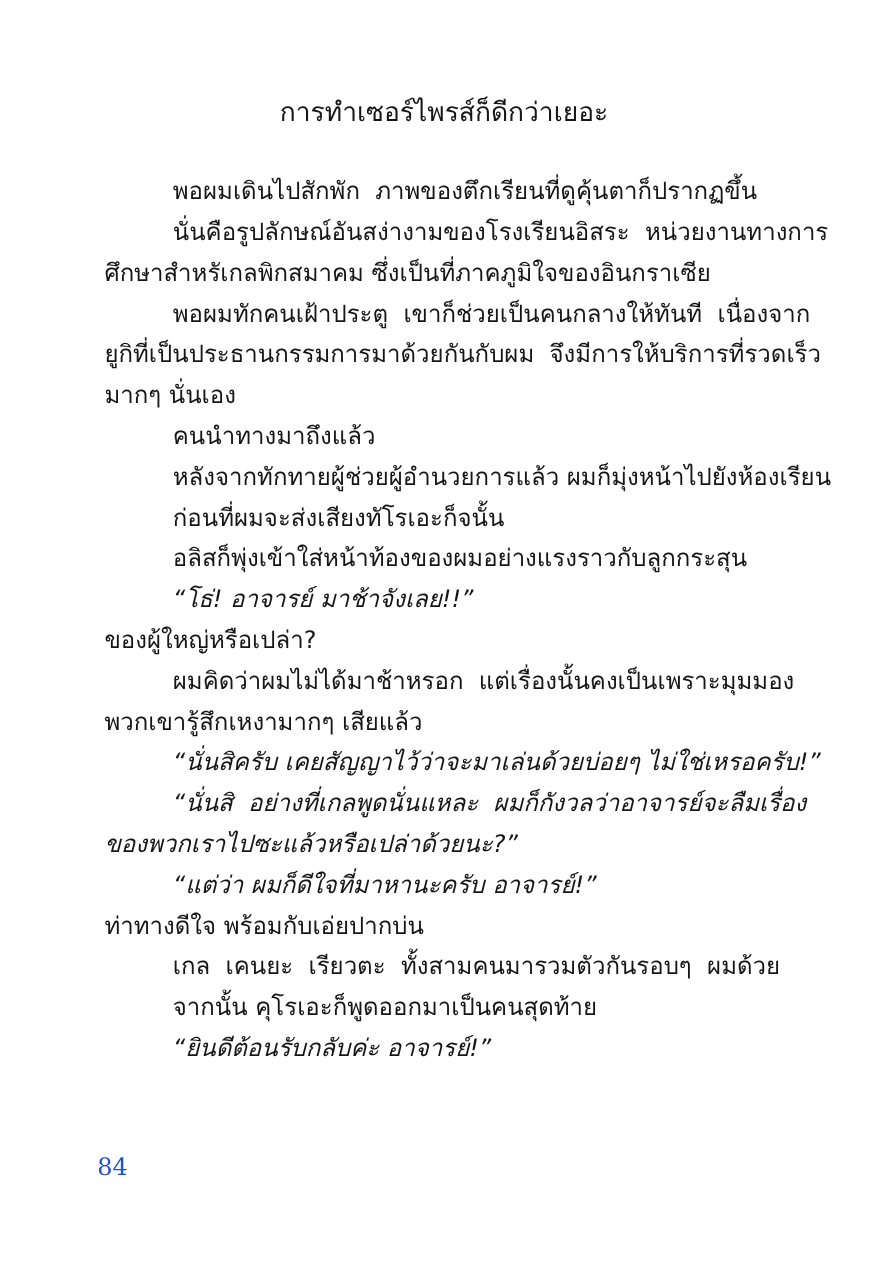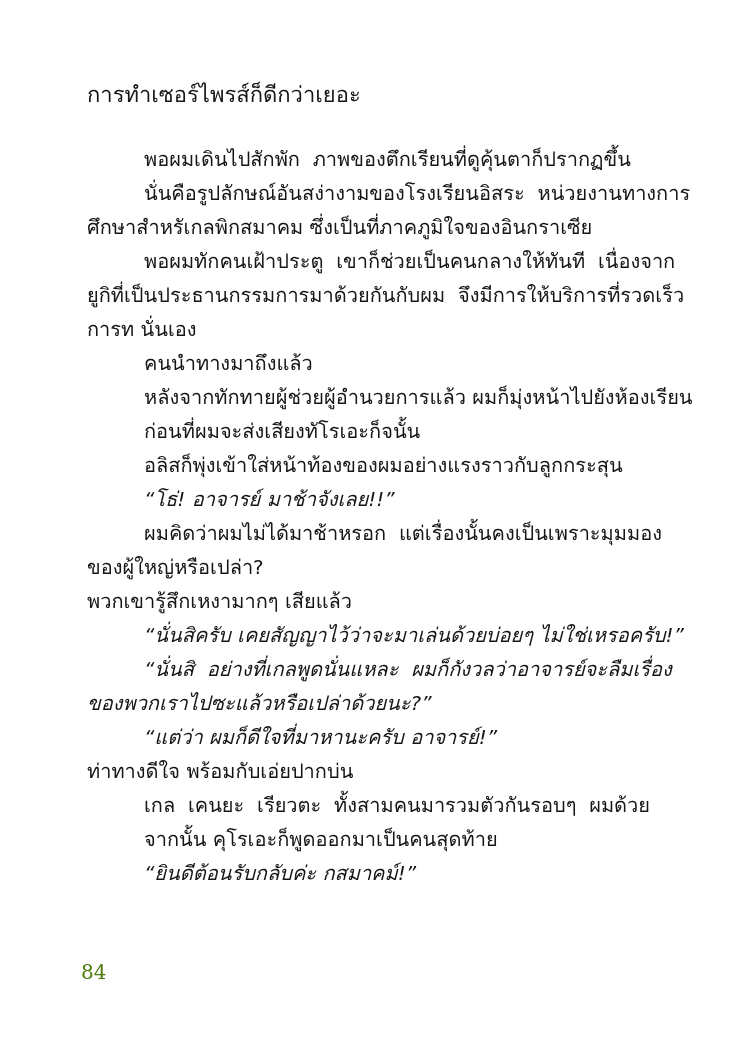--- a/index.html
+++ b/index.html
@@ -21,20 +21,21 @@
     left: 87px;
     top: 78px;
     width: 566px;
   }
   .heading {
     margin: 0 0 30px 0;
     font-size: 22px;
     font-weight: 400;
     line-height: 34px;
     white-space: pre;
+    text-align: center;
   }
   .paragraph {
     margin: 0;
     padding: 0;
   }
   .line {
     font-size: 20px;
     line-height: 34px;
     white-space: pre;
   }
@@ -47,60 +48,60 @@
   .line.italic {
     font-style: italic;
   }
   .folio {
     position: absolute;
     left: 81px;
     top: 957px;
     font-family: "DejaVu Serif", serif;
     font-size: 20px;
     line-height: 30px;
-    color: #4d7c0f;
+    color: #1d4ed8;
   }
 </style>
 </head>
 <body>
 
 <div class="page">
   <div class="content">
     <h1 class="heading">การทำเซอร์ไพรส์ก็ดีกว่าเยอะ</h1>
     <div id="paragraphs" class="body-text">
         <div class="paragraph">
           <div class="line indent">พอผมเดินไปสักพัก  ภาพของตึกเรียนที่ดูคุ้นตาก็ปรากฏขึ้น</div>
         </div>
         <div class="paragraph">
           <div class="line indent stretch">นั่นคือรูปลักษณ์อันสง่างามของโรงเรียนอิสระ หน่วยงานทางการ</div>
           <div class="line">ศึกษาสำหรัเกลพิกสมาคม ซึ่งเป็นที่ภาคภูมิใจของอินกราเซีย</div>
         </div>
         <div class="paragraph">
           <div class="line indent stretch">พอผมทักคนเฝ้าประตู เขาก็ช่วยเป็นคนกลางให้ทันที เนื่องจาก</div>
           <div class="line stretch">ยูกิที่เป็นประธานกรรมการมาด้วยกันกับผม จึงมีการให้บริการที่รวดเร็ว</div>
-          <div class="line">การท นั่นเอง</div>
+          <div class="line">มากๆ นั่นเอง</div>
         </div>
         <div class="paragraph">
           <div class="line indent">คนนำทางมาถึงแล้ว</div>
         </div>
         <div class="paragraph">
           <div class="line indent">หลังจากทักทายผู้ช่วยผู้อำนวยการแล้ว ผมก็มุ่งหน้าไปยังห้องเรียน</div>
         </div>
         <div class="paragraph">
           <div class="line indent">ก่อนที่ผมจะส่งเสียงทัโรเอะก็จนั้น</div>
         </div>
         <div class="paragraph">
           <div class="line indent">อลิสก็พุ่งเข้าใส่หน้าท้องของผมอย่างแรงราวกับลูกกระสุน</div>
         </div>
         <div class="paragraph">
           <div class="line indent italic">“โธ่! อาจารย์ มาช้าจังเลย!!”</div>
         </div>
         <div class="paragraph">
+          <div class="line">ของผู้ใหญ่หรือเปล่า?</div>
           <div class="line indent stretch">ผมคิดว่าผมไม่ได้มาช้าหรอก แต่เรื่องนั้นคงเป็นเพราะมุมมอง</div>
-          <div class="line">ของผู้ใหญ่หรือเปล่า?</div>
         </div>
         <div class="paragraph">
           <div class="line">พวกเขารู้สึกเหงามากๆ เสียแล้ว</div>
         </div>
         <div class="paragraph">
           <div class="line indent italic">“นั่นสิครับ เคยสัญญาไว้ว่าจะมาเล่นด้วยบ่อยๆ ไม่ใช่เหรอครับ!”</div>
         </div>
         <div class="paragraph">
           <div class="line indent stretch italic">“นั่นสิ อย่างที่เกลพูดนั่นแหละ ผมก็กังวลว่าอาจารย์จะลืมเรื่อง</div>
           <div class="line italic">ของพวกเราไปซะแล้วหรือเปล่าด้วยนะ?”</div>
@@ -109,18 +110,18 @@
           <div class="line indent italic">“แต่ว่า ผมก็ดีใจที่มาหานะครับ อาจารย์!”</div>
         </div>
         <div class="paragraph">
           <div class="line">ท่าทางดีใจ พร้อมกับเอ่ยปากบ่น</div>
           <div class="line indent stretch">เกล เคนยะ เรียวตะ ทั้งสามคนมารวมตัวกันรอบๆ ผมด้วย</div>
         </div>
         <div class="paragraph">
           <div class="line indent">จากนั้น คุโรเอะก็พูดออกมาเป็นคนสุดท้าย</div>
         </div>
         <div class="paragraph">
-          <div class="line indent italic">“ยินดีต้อนรับกลับค่ะ กสมาคม์!”</div>
+          <div class="line indent italic">“ยินดีต้อนรับกลับค่ะ อาจารย์!”</div>
         </div>
       </div>
   </div>
   <div class="folio">84</div>
 </div>
 
 </body></html>

